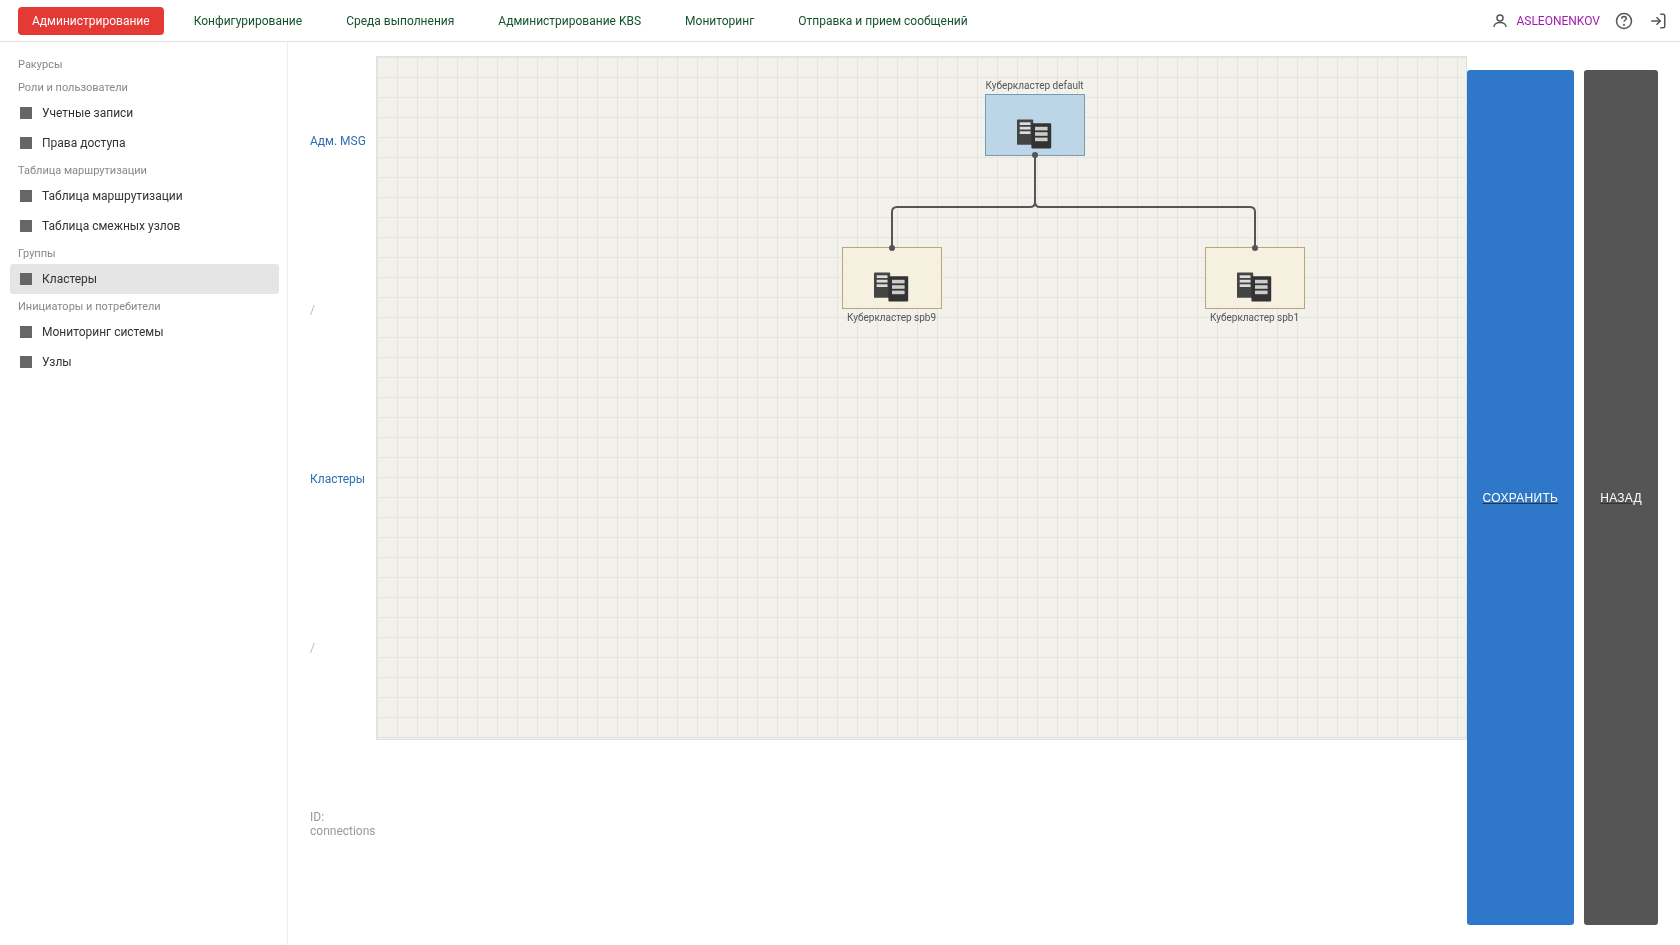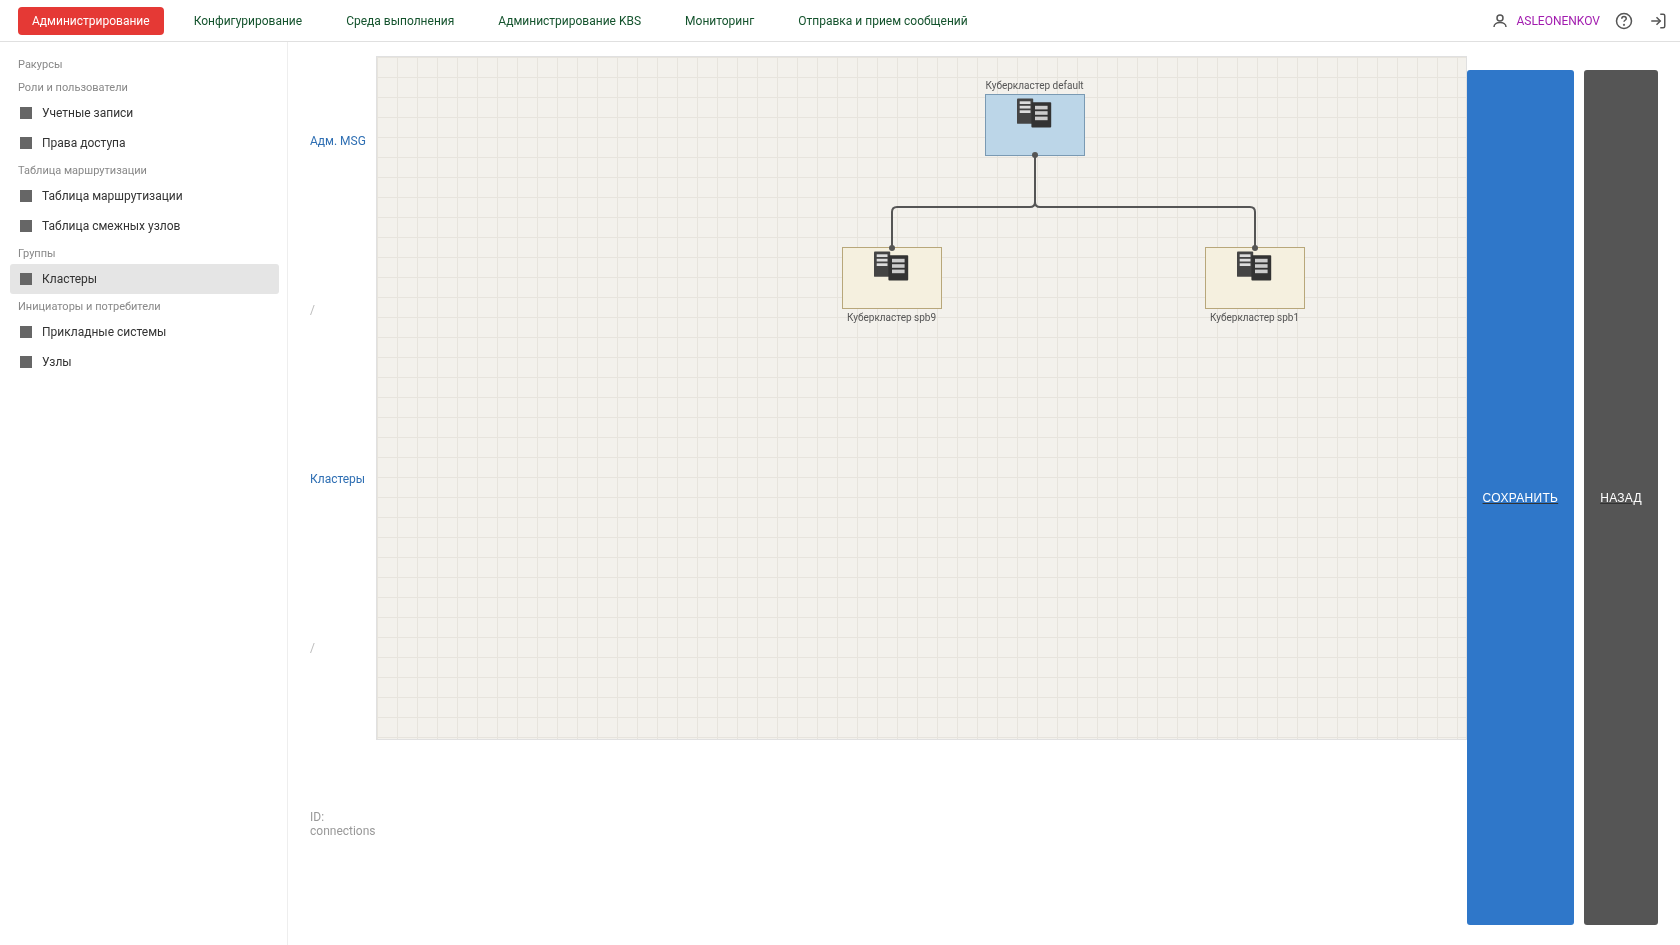--- a/index.html
+++ b/index.html
@@ -111,21 +111,21 @@
       width: 6400px;
       height: 660px;
     }
     .node {
       position: absolute;
       width: 100px;
       height: 62px;
       border: 1px solid #7a9ab3;
       background: #bcd6e8;
       display: flex;
-      align-items: flex-start;
+      align-items: flex-end;
       justify-content: center;
       cursor: pointer;
     }
     .node.child {
       border: 1px solid #b8a77a;
       background: #f5f0df;
     }
     .node-label-top, .node-label-bottom {
       position: absolute;
       font-size: 10px;
@@ -238,21 +238,21 @@
 
     <div class="side-section-title">Группы</div>
     <div class="side-item selected">
         <span class="sqicon"></span>
         <span>Кластеры</span>
       </div>
 
     <div class="side-section-title">Инициаторы и потребители</div>
     <div class="side-item">
         <span class="sqicon"></span>
-        <span>Прикладные системы</span>
+        <span>Мониторинг системы</span>
       </div>
     <div class="side-item">
         <span class="sqicon"></span>
         <span>Узлы</span>
       </div>
   </div>
 
   <div class="content">
     <div class="breadcrumb">
       <a>Адм. MSG</a>

